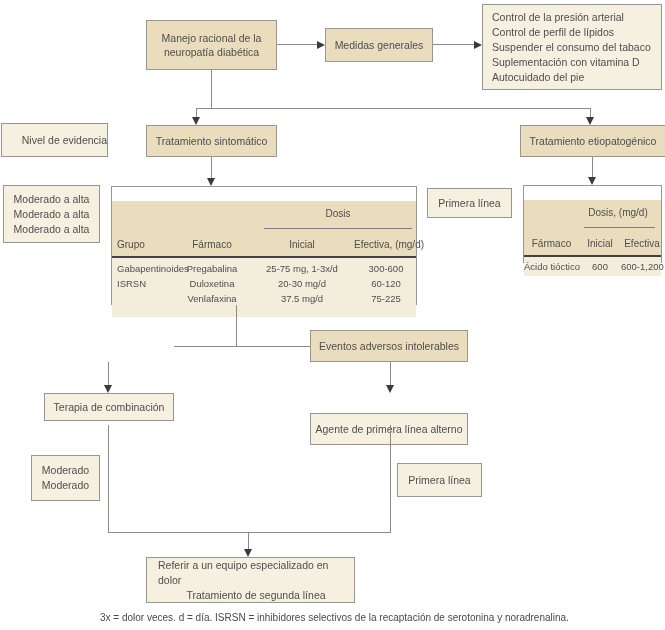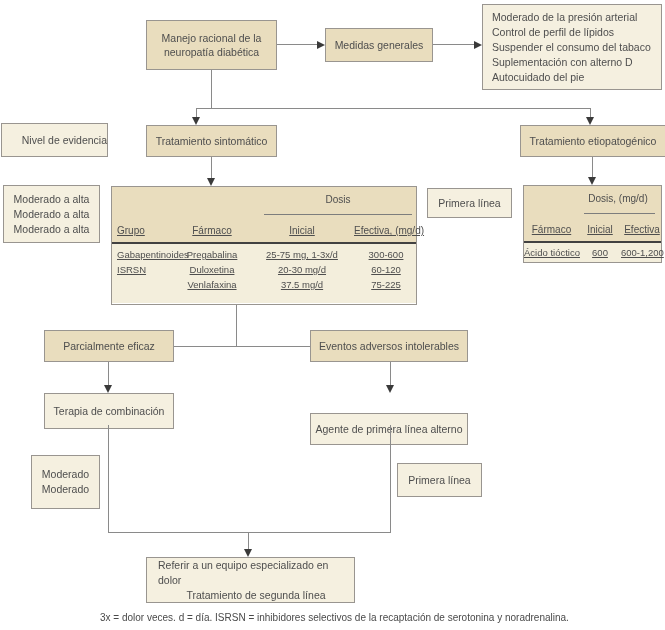--- a/index.html
+++ b/index.html
@@ -23,31 +23,31 @@
   .left{align-items:flex-start;text-align:left;}
   .hline{position:absolute;height:1px;background:var(--line);}
   .vline{position:absolute;width:1px;background:var(--line);}
   .arrow-down{position:absolute;width:0;height:0;
     border-left:4px solid transparent;border-right:4px solid transparent;
     border-top:8px solid var(--arrow);}
   .arrow-right{position:absolute;width:0;height:0;
     border-top:4px solid transparent;border-bottom:4px solid transparent;
     border-left:8px solid var(--arrow);}
   .dtable{position:absolute;box-sizing:border-box;border:1px solid var(--border);font-size:10px;}
-  .thead{position:relative;background:var(--tan);box-sizing:border-box;}
+  .thead{position:relative;background:var(--tan);box-sizing:border-box;margin-top:14px;}
   .tsep{height:2px;background:var(--sep);}
   .tbody{background:var(--body);box-sizing:border-box;padding-top:3px;}
   .dosis-label{position:absolute;top:7px;text-align:center;}
   .dosis-underline{position:absolute;height:1px;background:#7d7d7d;}
   .cols-row,.trow{display:grid;}
   .main-grid{grid-template-columns:62px 76px 104px 64px;}
   .right-grid{grid-template-columns:55px 42px 42px;}
   .cols-row{position:absolute;left:0;right:0;bottom:6px;}
   .trow{height:15px;line-height:15px;font-size:9.5px;}
-  .cell{overflow:visible;white-space:nowrap;text-align:center;text-decoration:underline;}
+  .cell{overflow:visible;white-space:nowrap;text-align:center;}
   .cell.cl{text-align:left;padding-left:5px;}
   .footnote{position:absolute;font-size:10px;color:#4a4a4a;white-space:nowrap;}
 </style>
 </head>
 <body>
 
 <div class="canvas">
 
   <div class="box tan" style="left:146px;top:20px;width:131px;height:50px;">
     <div>Manejo racional de la</div>
@@ -58,24 +58,24 @@
   <div class="arrow-right" style="left:317px;top:41px;"></div>
 
   <div class="box tan" style="left:325px;top:28px;width:108px;height:34px;align-items:center;">
     <div>Medidas generales</div>
   </div>
 
   <div class="hline" style="left:433px;top:44px;width:42px;"></div>
   <div class="arrow-right" style="left:474px;top:41px;"></div>
 
   <div class="box cream left" style="left:482px;top:4px;width:180px;height:86px;padding-left:9px;line-height:15px;">
-    <div>Moderado de la presión arterial</div>
+    <div>Control de la presión arterial</div>
     <div>Control de perfil de lípidos</div>
     <div>Suspender el consumo del tabaco</div>
-    <div>Suplementación con alterno D</div>
+    <div>Suplementación con vitamina D</div>
     <div>Autocuidado del pie</div>
   </div>
 
   <div class="vline" style="left:211px;top:70px;height:38px;"></div>
   <div class="hline" style="left:196px;top:108px;width:395px;"></div>
   <div class="vline" style="left:196px;top:108px;height:9px;"></div>
   <div class="arrow-down" style="left:192px;top:117px;"></div>
   <div class="vline" style="left:590px;top:108px;height:9px;"></div>
   <div class="arrow-down" style="left:586px;top:117px;"></div>
 
@@ -156,46 +156,43 @@
         <span class="cell">Ácido tióctico</span>
         <span class="cell">600</span>
         <span class="cell">600-1,200</span>
       </div>
     </div>
   </div>
 
   <div class="vline" style="left:236px;top:305px;height:41px;"></div>
   <div class="hline" style="left:174px;top:346px;width:136px;"></div>
 
-  <div class="box tan" style="left:44px;top:330px;width:130px;height:32px;">
-    <div>Parcialmente eficaz</div>
-  </div>
   <div class="box tan" style="left:310px;top:330px;width:158px;height:32px;">
     <div>Eventos adversos intolerables</div>
   </div>
 
   <div class="vline" style="left:108px;top:362px;height:23px;"></div>
   <div class="arrow-down" style="left:104px;top:385px;"></div>
   <div class="vline" style="left:390px;top:362px;height:23px;"></div>
   <div class="arrow-down" style="left:386px;top:385px;"></div>
 
-  <div class="box cream" style="left:44px;top:393px;width:130px;height:36px;">
+  <div class="box cream" style="left:44px;top:393px;width:130px;height:28px;">
     <div>Terapia de combinación</div>
   </div>
   <div class="box cream" style="left:310px;top:413px;width:158px;height:32px;">
     <div>Agente de primera línea alterno</div>
   </div>
 
   <div class="vline" style="left:108px;top:425px;height:107px;"></div>
   <div class="vline" style="left:390px;top:425px;height:107px;"></div>
   <div class="hline" style="left:108px;top:532px;width:283px;"></div>
   <div class="vline" style="left:248px;top:532px;height:17px;"></div>
   <div class="arrow-down" style="left:244px;top:549px;"></div>
 
-  <div class="box cream" style="left:31px;top:455px;width:69px;height:54px;line-height:15px;">
+  <div class="box cream" style="left:31px;top:455px;width:69px;height:46px;line-height:15px;">
     <div>Moderado</div>
     <div>Moderado</div>
   </div>
 
 
   <div class="box cream" style="left:397px;top:463px;width:85px;height:34px;">
     <div>Primera línea</div>
   </div>
 
   <div class="box cream left" style="left:146px;top:557px;width:209px;height:46px;padding-left:11px;line-height:15px;align-items:center;">

